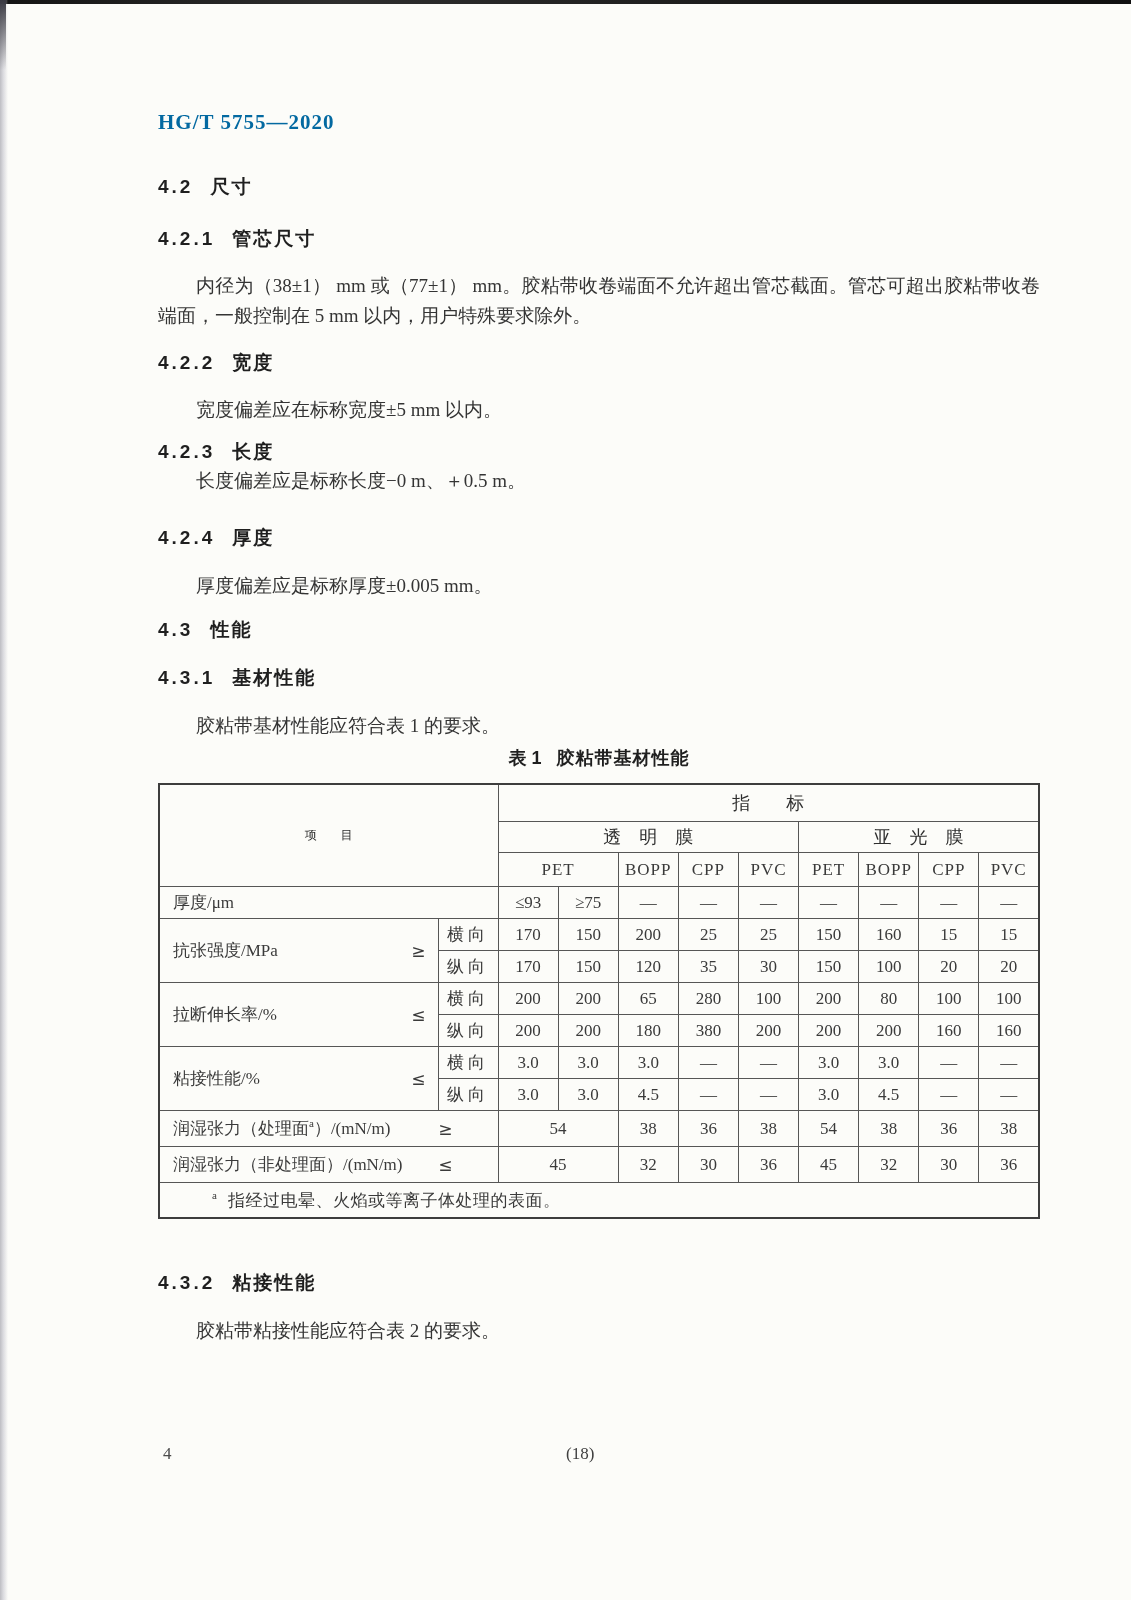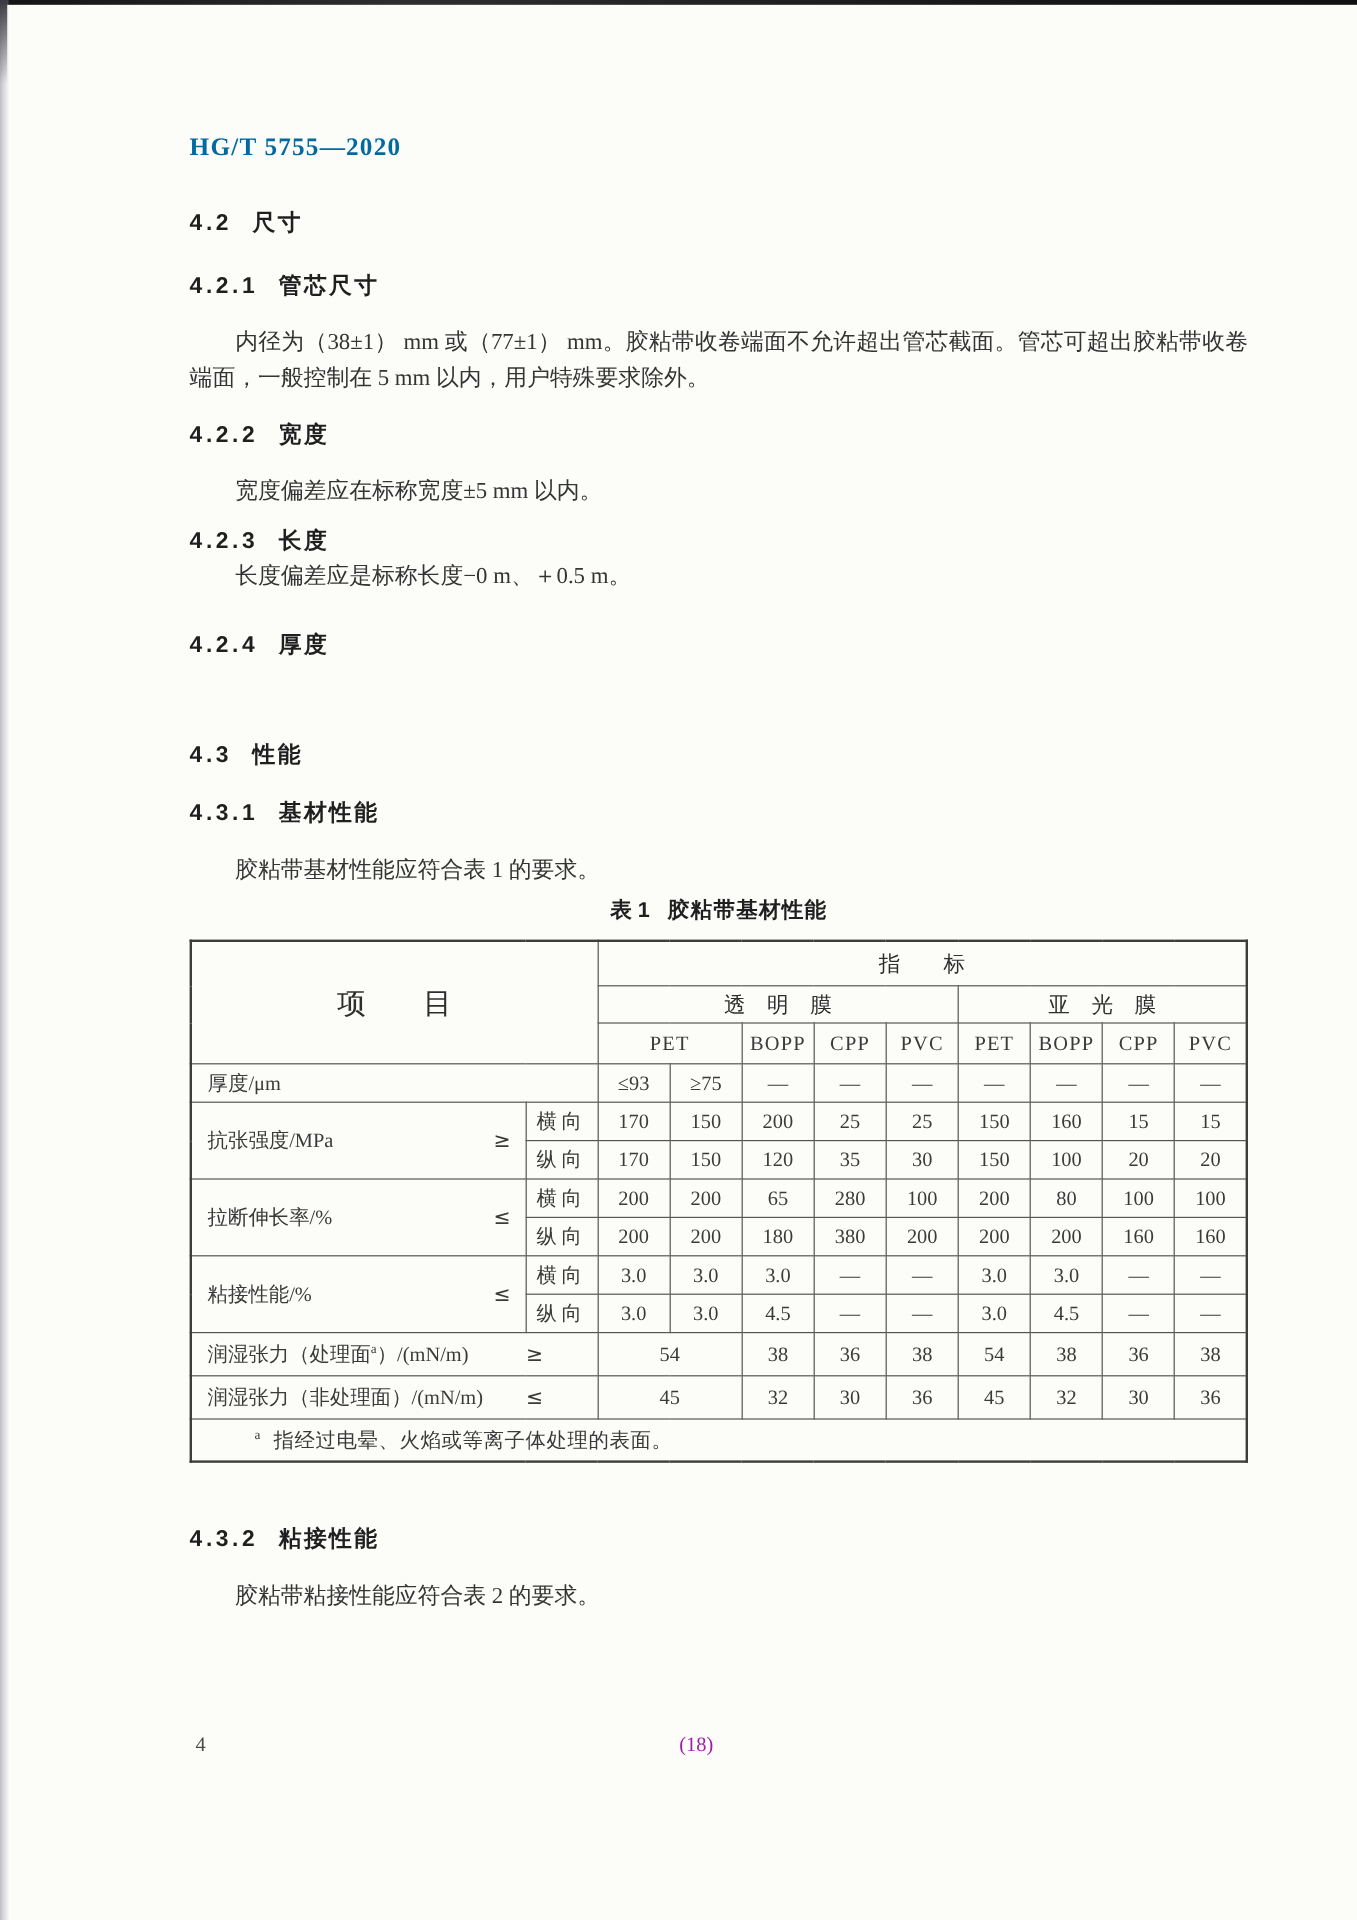--- a/index.html
+++ b/index.html
@@ -56,33 +56,33 @@
     text-align:center;vertical-align:middle;padding:0;
     overflow:hidden;
   }
   .hrow1 td{height:36px;}
   .hrow2 td{height:30px;}
   .hrow3 td{height:33px;letter-spacing:1px;}
   .r-plain td{height:31px;}
   .r-sub td{height:31px;}
   .r-merged td{height:35px;}
   .r-foot td{height:34px;}
-  .item-cell{font-size:24px;color:#2e2e2e;}
+  .item-cell{font-size:12px;color:#2e2e2e;}
   .hdr{font-size:18px;color:#2e2e2e;}
   .label-cell{text-align:left !important;padding-left:13px !important;}
   .lbl-flex{display:flex;justify-content:space-between;align-items:center;padding-right:12px;}
   .lbl-flex.merged-flex{padding-right:45px;}
   .sym{font-family:"DejaVu Sans","Liberation Sans",sans-serif;font-size:17px;color:#3a3a3a;}
   .dir-cell{letter-spacing:4px;}
   sup{font-size:11px;line-height:0;}
   .footnote-cell{text-align:left !important;padding-left:52px !important;font-size:17px;}
   .footnote-cell .foot-text{margin-left:11px;letter-spacing:0.5px;}
 
   .footer-left{position:absolute;left:163px;top:1444px;font-size:17px;color:#4a4a4a;}
-  .footer-center{position:absolute;left:566px;top:1444px;font-size:17px;color:#a21caf;}
+  .footer-center{position:absolute;left:566px;top:1444px;font-size:17px;color:#404040;}
 </style>
 </head>
 <body>
 
 <div class="page">
   <div class="top-edge"></div>
   <div class="left-edge"></div>
   <div class="corner-dark"></div>
 
   <div class="std-number">HG/T 5755—2020</div>
@@ -102,20 +102,21 @@
   <div class="para" style="top:395px">宽度偏差应在标称宽度±5 mm 以内。</div>
 
   <div class="heading" style="top:441px">
     <span class="h-num">4.2.3</span><span class="h-title">长度</span>
   </div>
   <div class="para" style="top:466px">长度偏差应是标称长度−0 m、＋0.5 m。</div>
 
   <div class="heading" style="top:527px">
     <span class="h-num">4.2.4</span><span class="h-title">厚度</span>
   </div>
+  <div class="para" style="top:571px">厚度偏差应是标称厚度±0.005 mm。</div>
 
   <div class="heading" style="top:619px">
     <span class="h-num">4.3</span><span class="h-title">性能</span>
   </div>
 
   <div class="heading" style="top:667px">
     <span class="h-num">4.3.1</span><span class="h-title">基材性能</span>
   </div>
   <div class="para" style="top:711px">胶粘带基材性能应符合表 1 的要求。</div>
 

